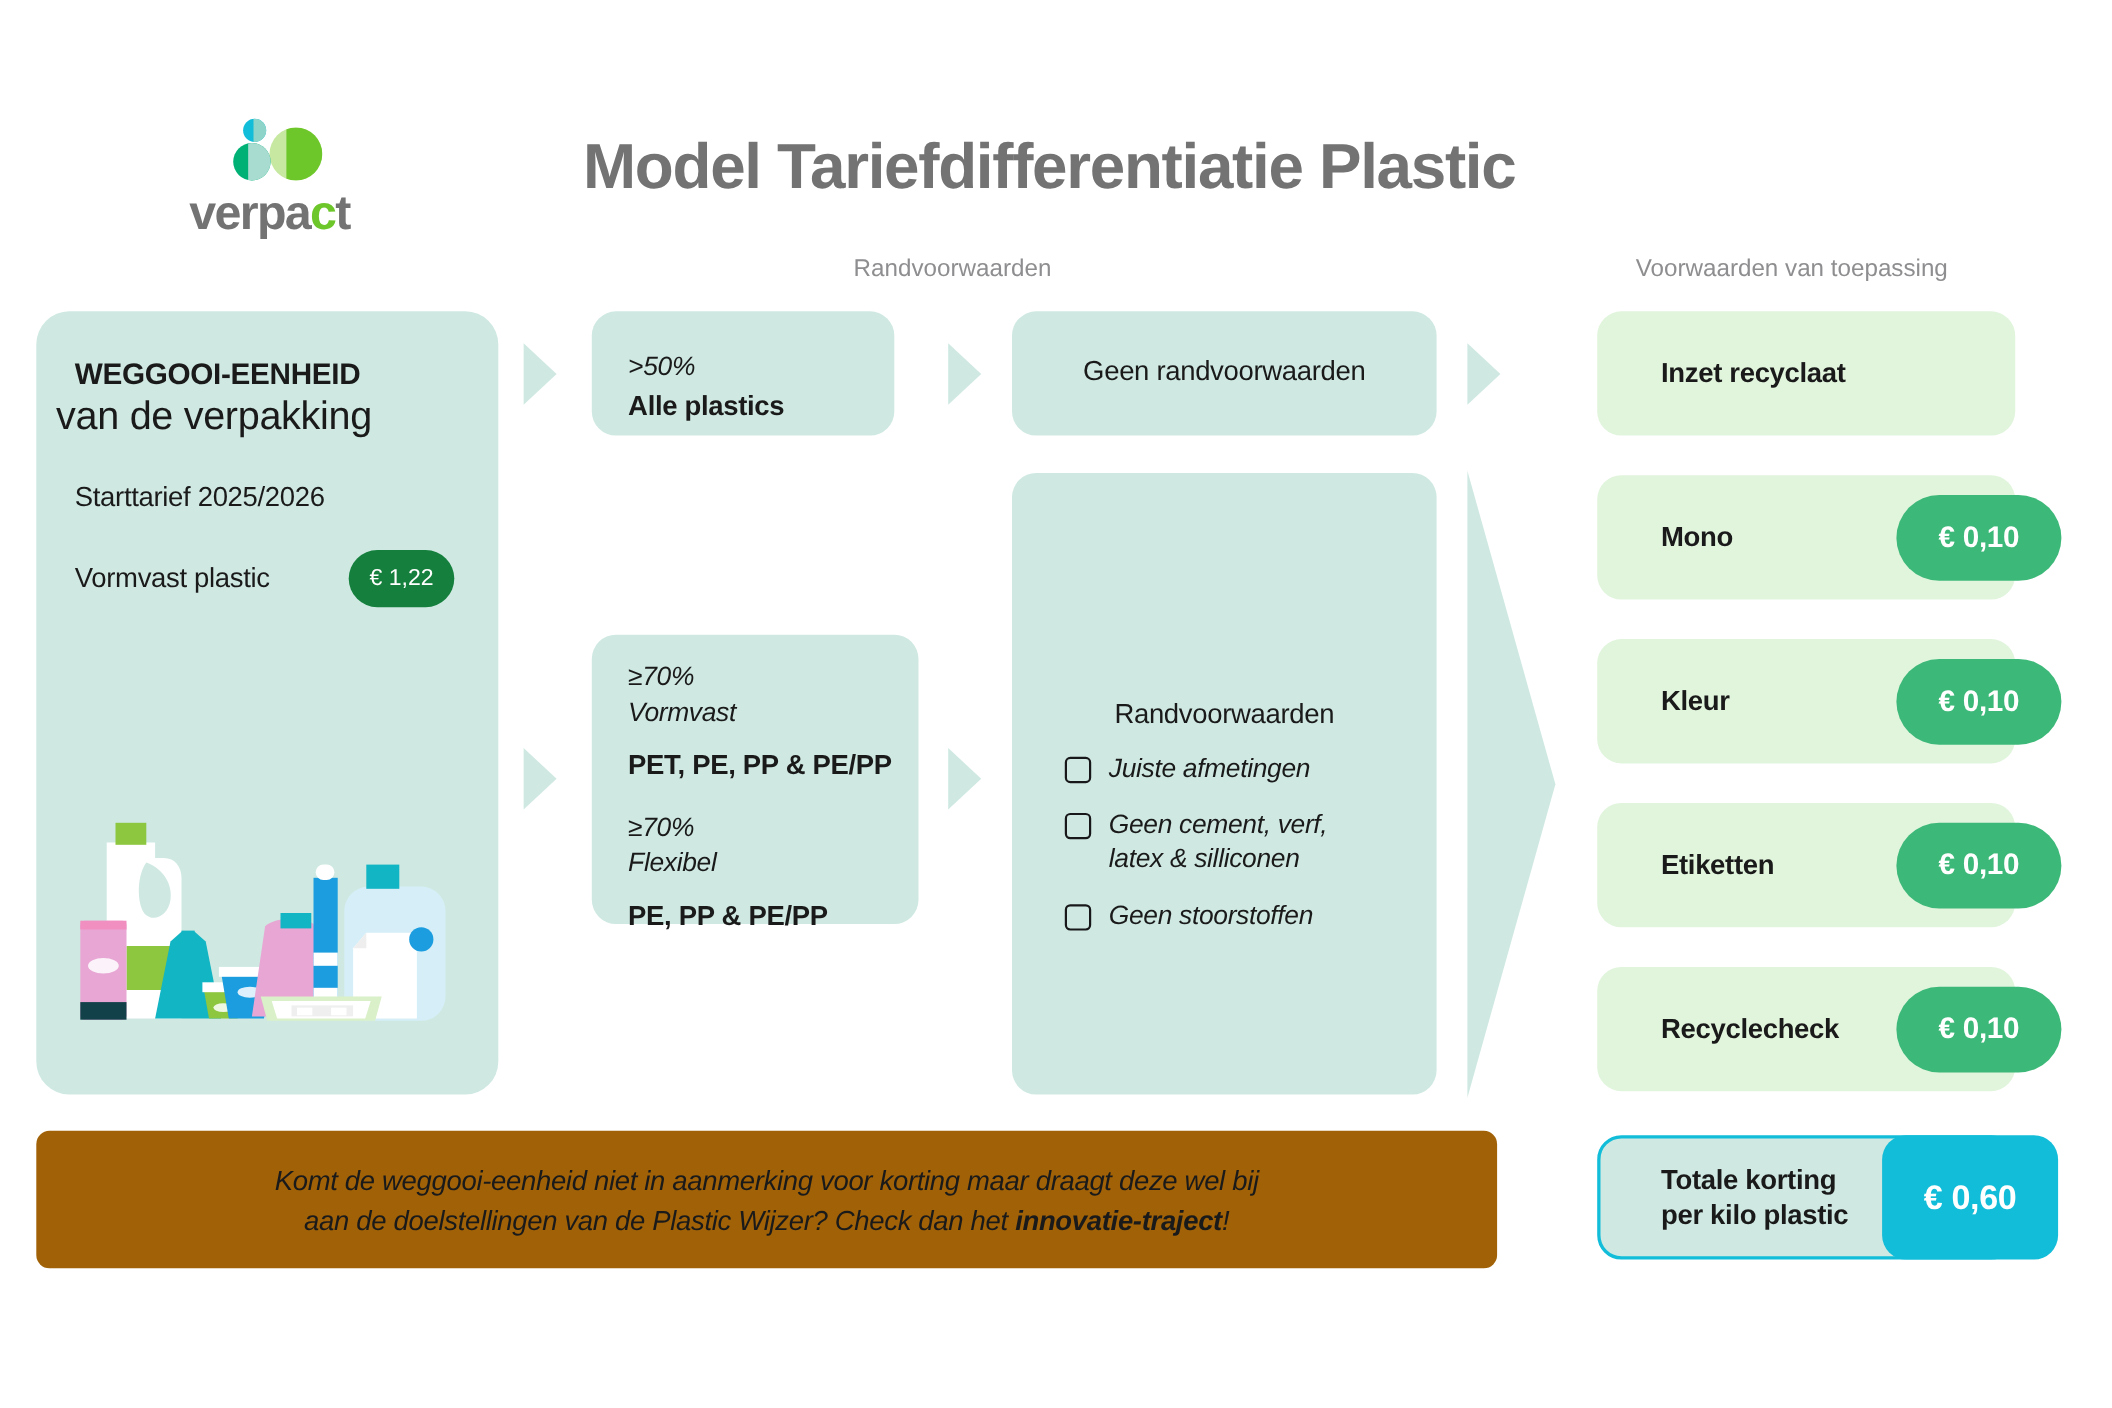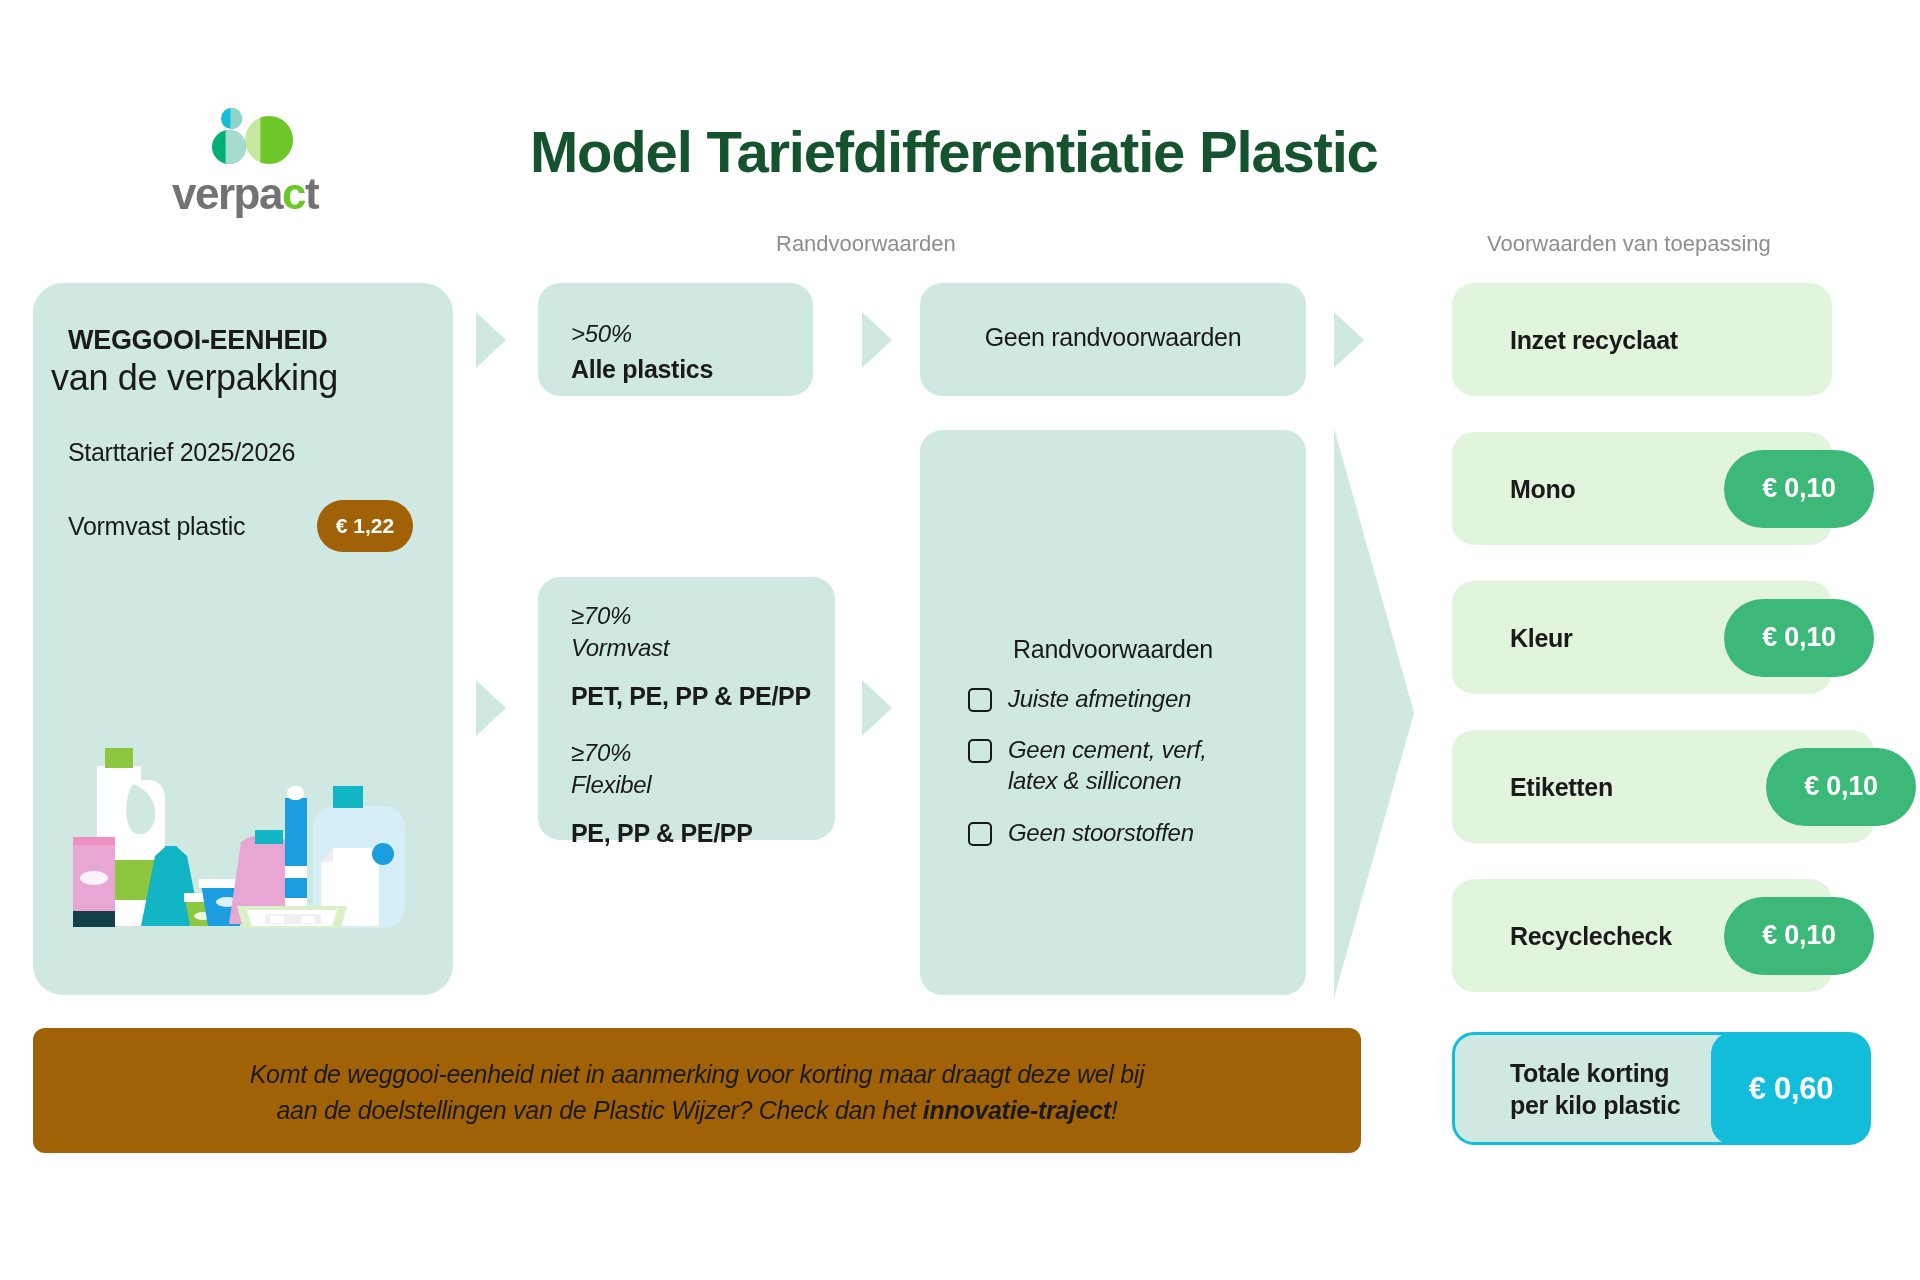--- a/index.html
+++ b/index.html
@@ -78,21 +78,21 @@
   .lw-c { color: #737373; }
   .lw-g { color: #6ec72a; }
 
   
   #page-title {
     position: absolute;
     left: 530px;
     top: 118px;
     font-size: 58px;
     font-weight: bold;
-    color: #14532d;
+    color: #737373;
     letter-spacing: -1.2px;
     white-space: nowrap;
   }
 
   
   .col-heading {
     position: absolute;
     font-size: 22px;
     color: #8e8e90;
     white-space: nowrap;
@@ -141,30 +141,30 @@
     width: 345px;
     height: 56px;
     display: flex;
     align-items: center;
     justify-content: space-between;
   }
   #tariff-row-0 { top: 215px; }
   #tariff-row-1 { top: 288px; }
   .tariff-label { font-size: 25px; letter-spacing: -0.3px; }
   .tariff-pill {
-    background: #a16207;
+    background: #15803d;
     color: #ffffff;
     border-radius: 30px;
     width: 96px;
     height: 52px;
     display: flex;
     align-items: center;
     justify-content: center;
     font-size: 21px;
-    font-weight: bold;
+    font-weight: normal;
   }
 
   
   #illustration {
     position: absolute;
     left: 18px;
     top: 455px;
     width: 390px;
     height: 245px;
   }
@@ -306,21 +306,21 @@
     display: flex;
     align-items: center;
     justify-content: center;
     font-size: 27px;
     font-weight: bold;
     letter-spacing: -0.3px;
   }
   #disc-0 { top: 283px; }
   #disc-1 { top: 432px; }
   #disc-2 { top: 581px; }
-  #disc-3 { top: 730px; padding-left: 42px; }
+  #disc-3 { top: 730px; }
   #disc-4 { top: 879px; }
 
   
   #total-box {
     position: absolute;
     left: 1452px;
     top: 1032px;
     width: 380px;
     height: 113px;
     background: #cfe9e2;

